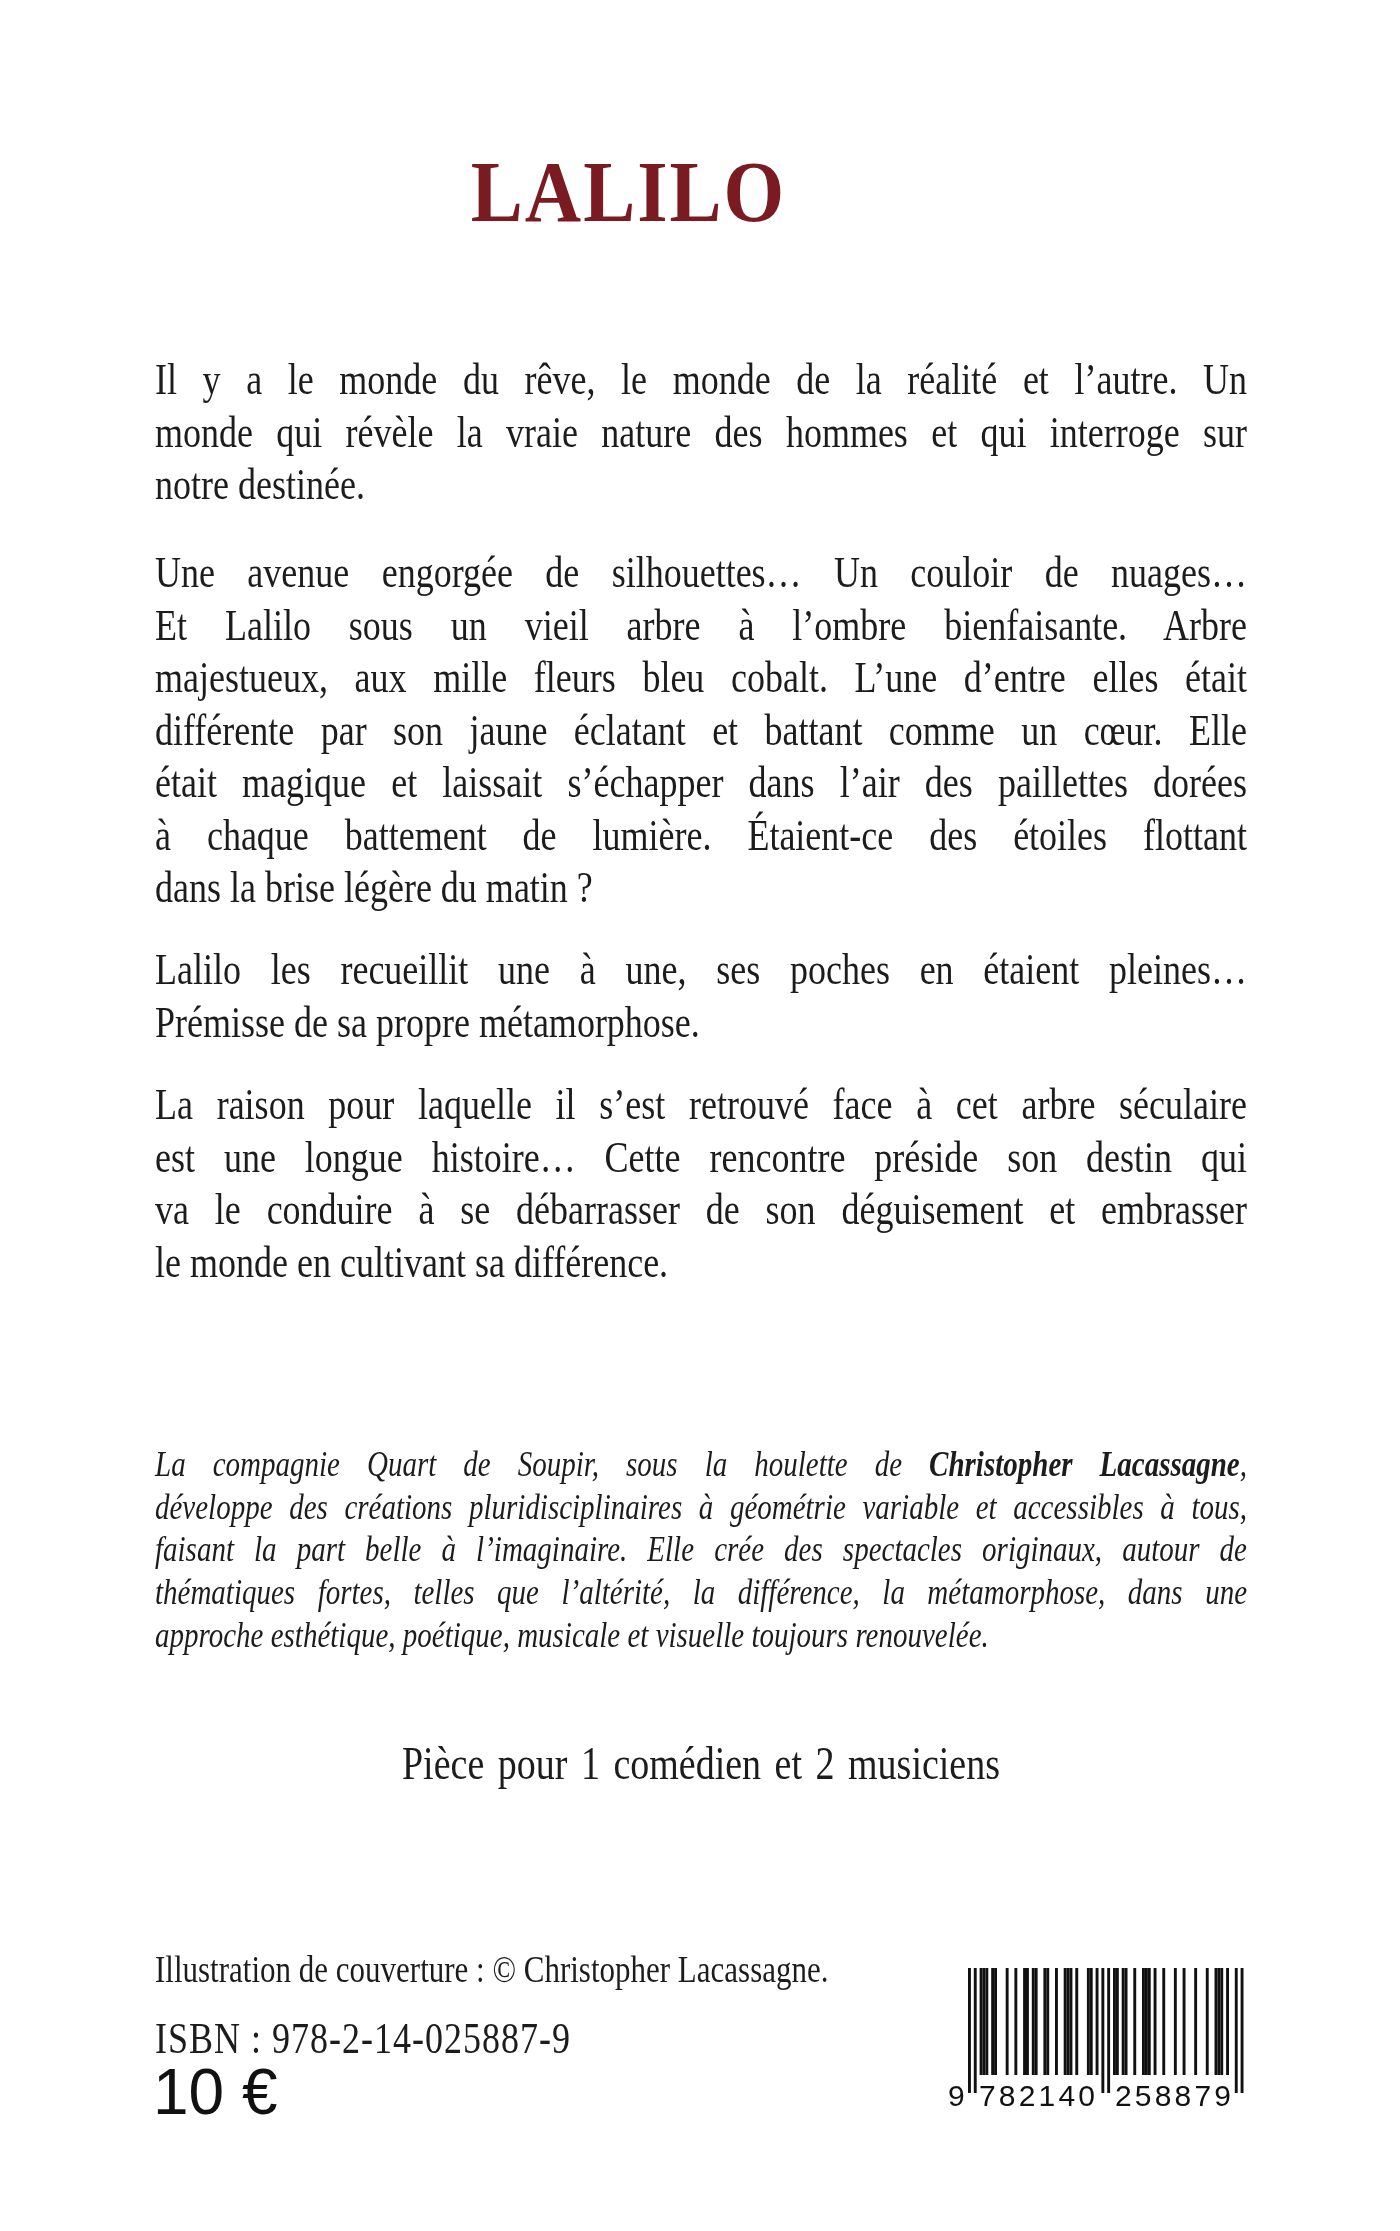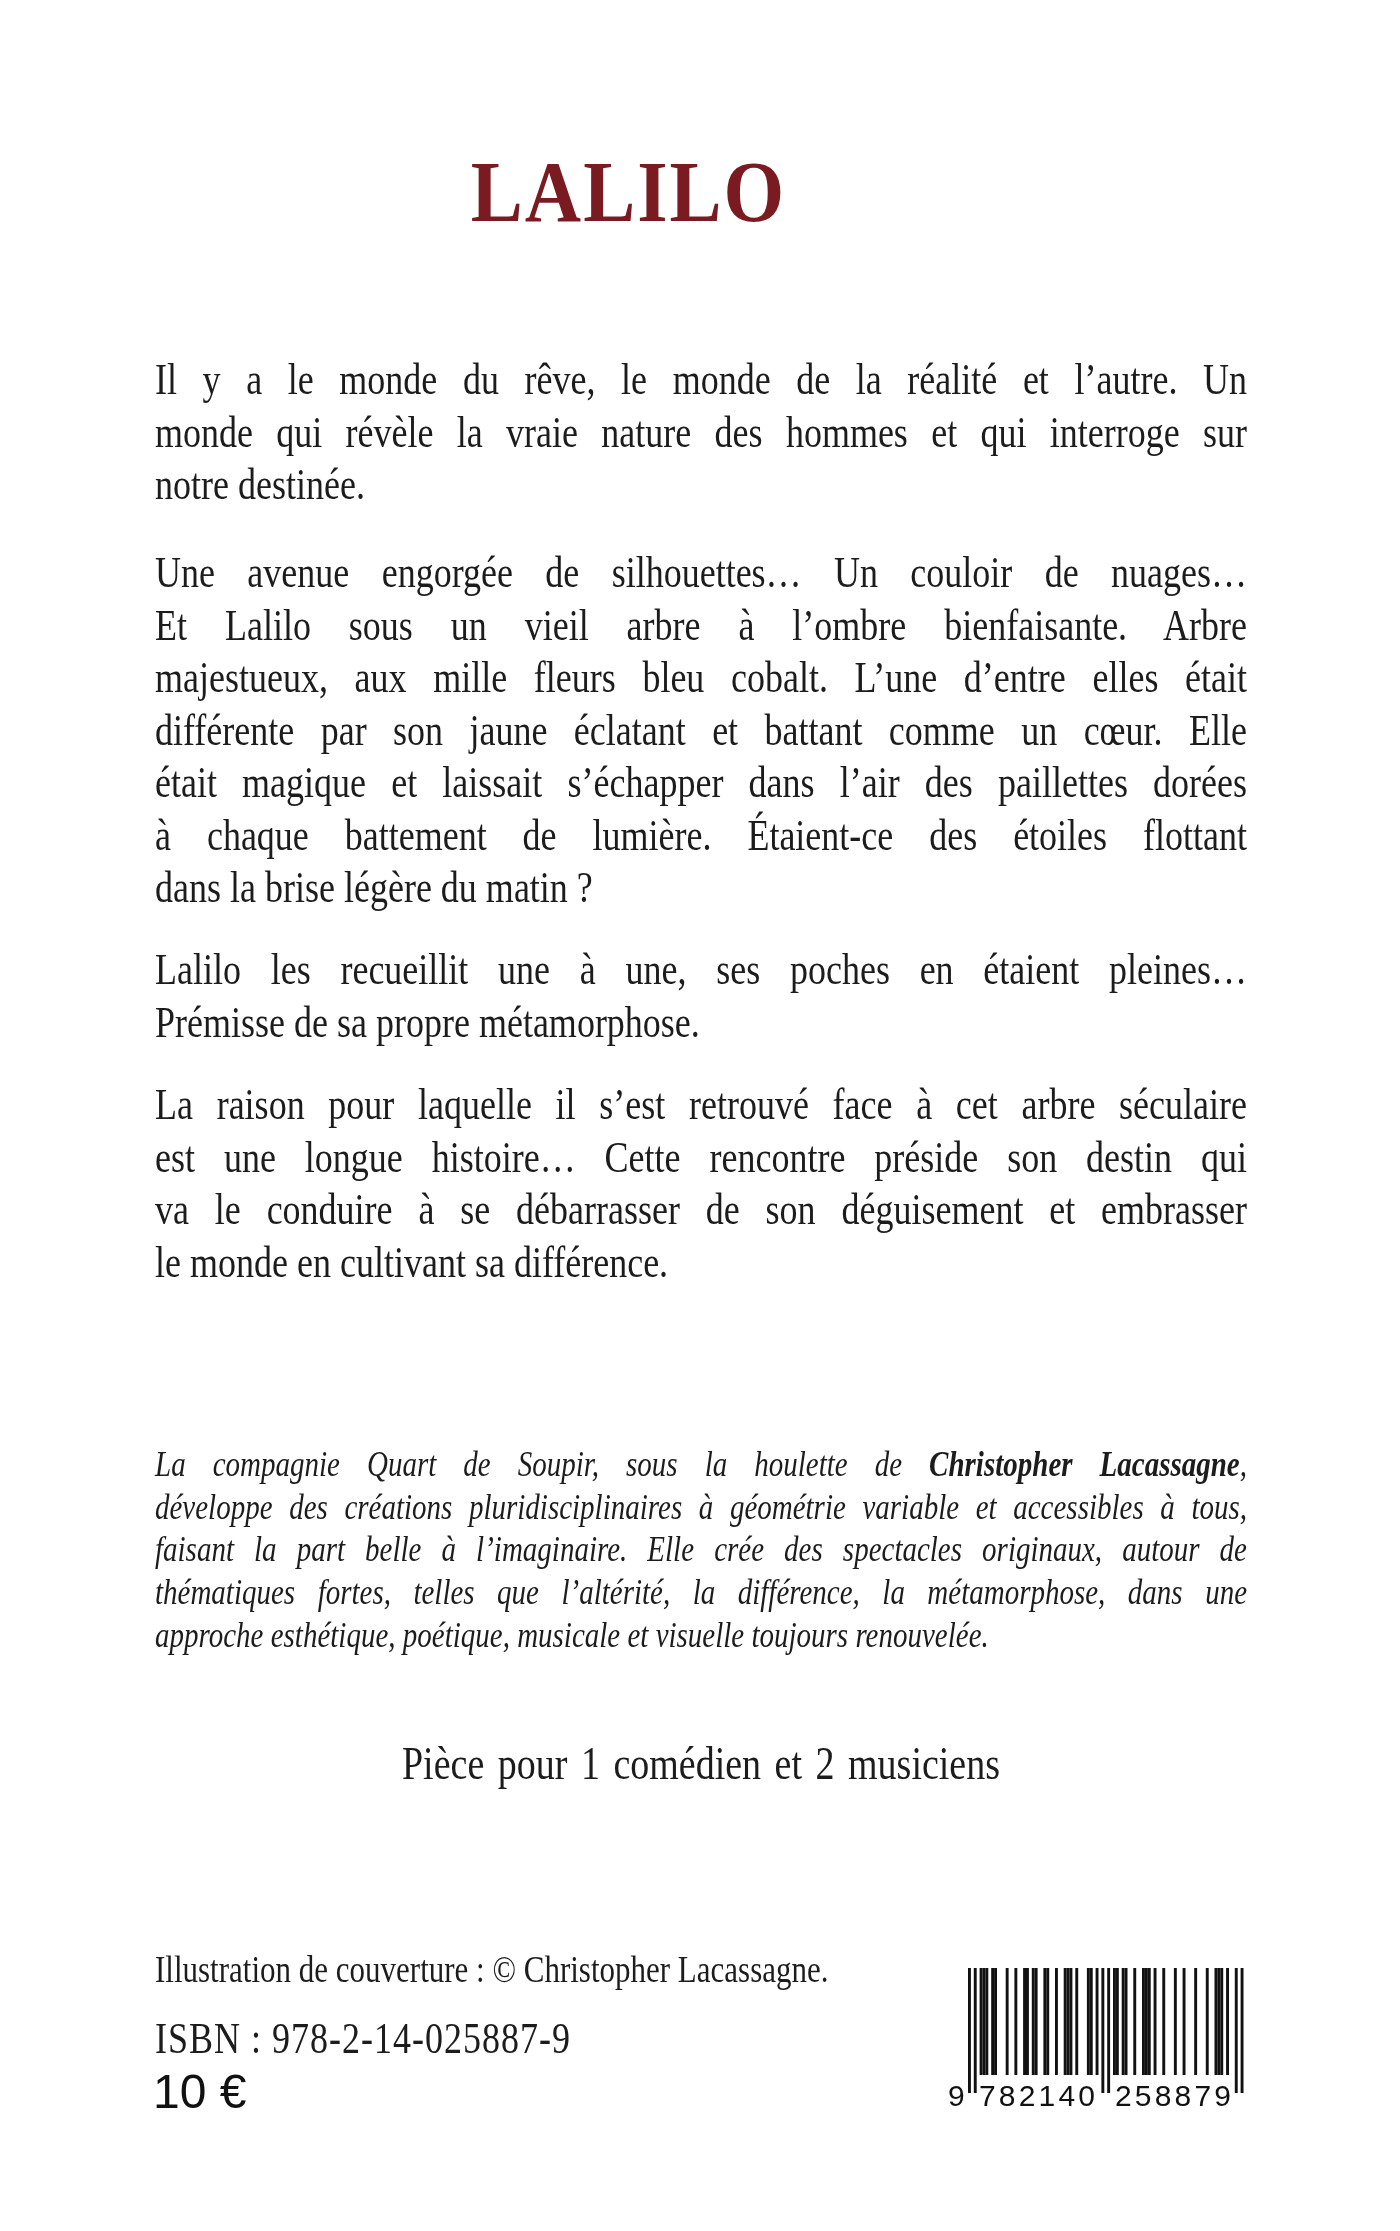--- a/index.html
+++ b/index.html
@@ -27,21 +27,21 @@
   }
   .company .line.last{text-align:left;text-align-last:left;}
   .company strong{font-weight:bold;}
   .piece{
     font-size:38px;line-height:42px;text-align:center;word-spacing:4px;
   }
   .credit-illus{font-size:31px;line-height:36px;}
   .credit-isbn{font-size:36px;line-height:40px;letter-spacing:1px;}
   .price{
     position:absolute;left:153px;top:2068px;
-    font-family:"Liberation Sans", sans-serif;font-size:48px;line-height:48px;color:#111;
+    font-family:"Liberation Sans", sans-serif;font-size:64px;line-height:48px;color:#111;
   }
   .barcode{position:absolute;left:943px;top:1968px;width:310px;height:142px;}
   .barcode svg{display:block;}
   .bd{
     font-family:"Liberation Sans", sans-serif;font-size:30px;fill:#111;
   }
 </style>
 </head>
 <body>
 

